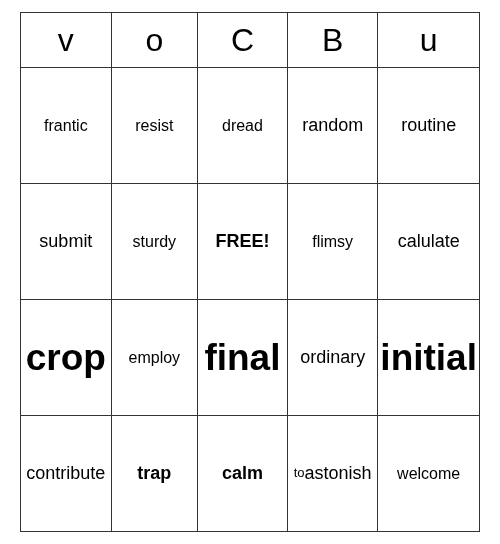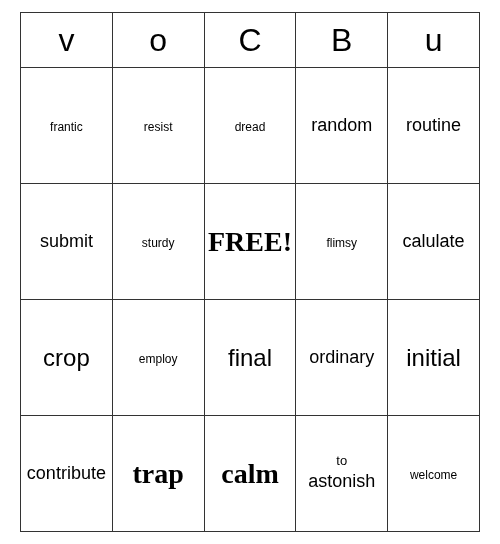--- a/index.html
+++ b/index.html
@@ -48,37 +48,35 @@
     .cell-row td {
       height: 90px;
       width: 20%;
     }
 
     .size-small {
       font-size: 18px;
     }
 
     .size-medium {
-      font-size: 12px;
+      font-size: 16px;
     }
 
     .size-large {
-      font-size: 28px;
+      font-size: 18px;
       font-weight: bold;
-      font-family: Liberation Serif, serif;
     }
 
     .size-xlarge {
-      font-size: 24px;
-      font-weight: normal;
+      font-size: 37px;
+      font-weight: bold;
     }
 
     .two-line {
       display: flex;
-      flex-direction: column;
       align-items: center;
       justify-content: center;
       line-height: 1.3;
     }
 
     .top-text {
       font-size: 13px;
     }
 
     .bottom-text {

